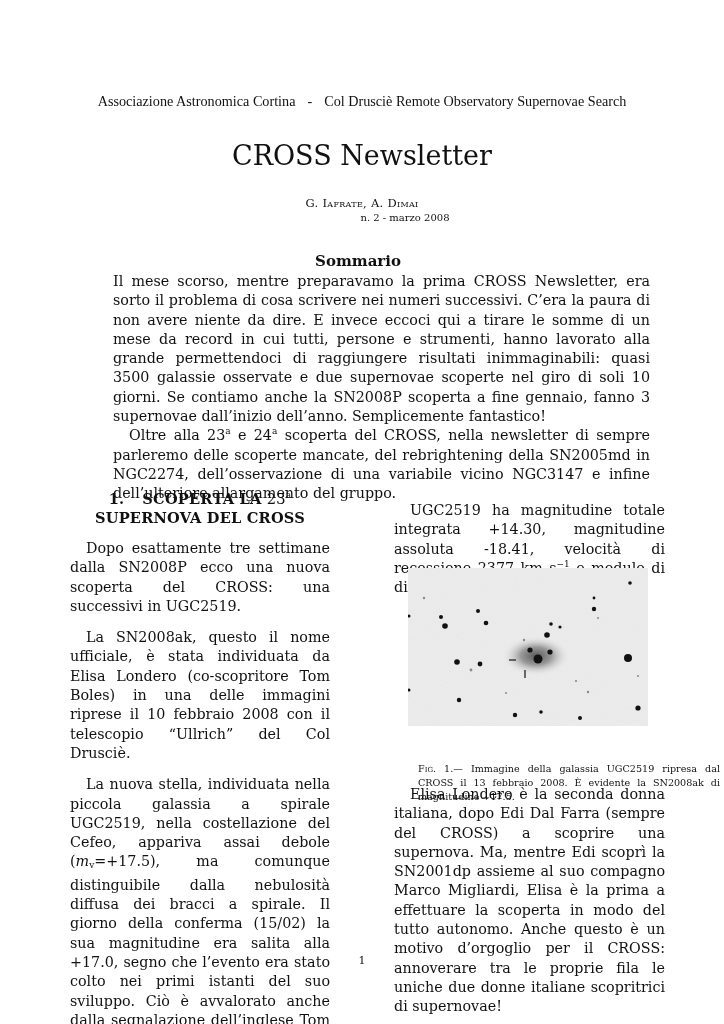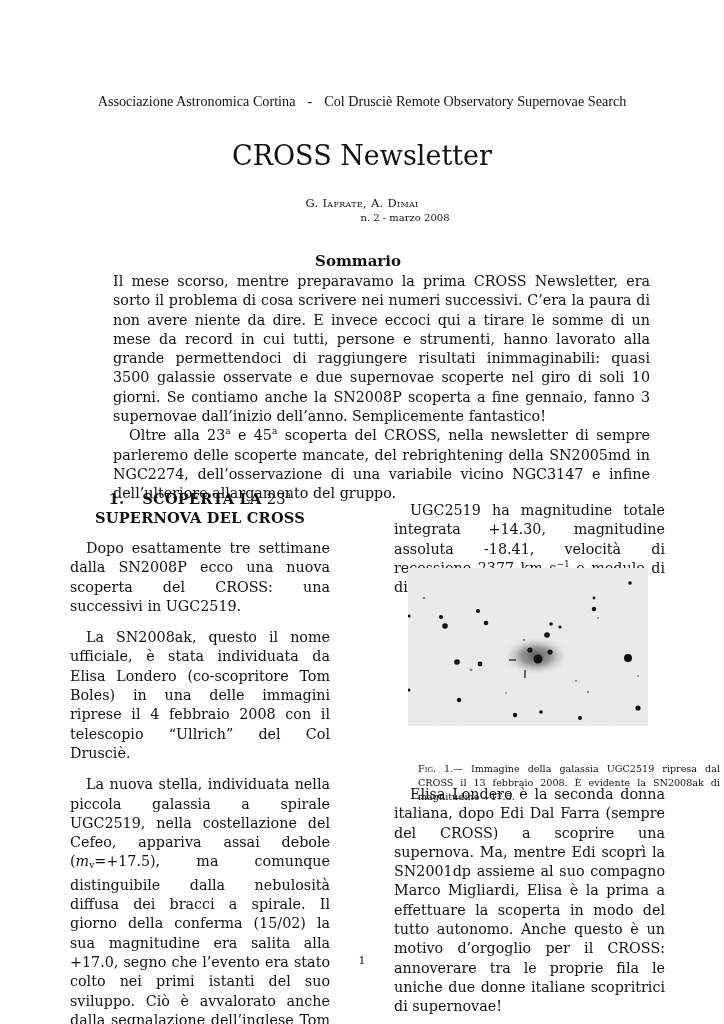--- a/index.html
+++ b/index.html
@@ -47,29 +47,29 @@
   <span>Associazione Astronomica Cortina</span><span class="sep">-</span><span>Col Drusciè Remote Observatory Supernovae Search</span>
 </div>
 
 <div id="title">CROSS Newsletter</div>
 <div id="authors">G. Iafrate, A. Dimai</div>
 <div id="issue">n. 2 - marzo 2008</div>
 
 <div id="abstract-heading">Sommario</div>
 <div id="abstract">
   <p>Il mese scorso, mentre preparavamo la prima CROSS Newsletter, era sorto il problema di cosa scrivere nei numeri successivi. C’era la paura di non avere niente da dire. E invece eccoci qui a tirare le somme di un mese da record in cui tutti, persone e strumenti, hanno lavorato alla grande permettendoci di raggiungere risultati inimmaginabili: quasi 3500 galassie osservate e due supernovae scoperte nel giro di soli 10 giorni. Se contiamo anche la SN2008P scoperta a fine gennaio, fanno 3 supernovae dall’inizio dell’anno. Semplicemente fantastico!</p>
-  <p><span>Oltre alla 23</span><sup>a</sup><span> e 45</span><sup>a</sup><span> scoperta del CROSS, nella newsletter di sempre parleremo delle scoperte mancate, del rebrightening della SN2005md in NGC2274, dell’osservazione di una variabile vicino NGC3147 e infine dell’ulteriore allargamento del gruppo.</span></p>
+  <p><span>Oltre alla 23</span><sup>a</sup><span> e 24</span><sup>a</sup><span> scoperta del CROSS, nella newsletter di sempre parleremo delle scoperte mancate, del rebrightening della SN2005md in NGC2274, dell’osservazione di una variabile vicino NGC3147 e infine dell’ulteriore allargamento del gruppo.</span></p>
 </div>
 
 <div id="col-left">
   <div class="sec-head">
     <span class="num">1.</span><span>SCOPERTA LA </span><span style="font-weight:normal">23</span><sup style="font-weight:normal">a</sup><span> SUPERNOVA DEL CROSS</span>
   </div>
   <p class="indent">Dopo esattamente tre settimane dalla SN2008P ecco una nuova scoperta del CROSS: una successivi in UGC2519.</p>
-  <p class="indent">La SN2008ak, questo il nome ufficiale, è stata individuata da Elisa Londero (co-scopritore Tom Boles) in una delle immagini riprese il 4 febbraio 2008 con il telescopio “Ullrich” del Col Drusciè.</p>
+  <p class="indent">La SN2008ak, questo il nome ufficiale, è stata individuata da Elisa Londero (co-scopritore Tom Boles) in una delle immagini riprese il 10 febbraio 2008 con il telescopio “Ullrich” del Col Drusciè.</p>
   <p class="indent"><span>La nuova stella, individuata nella piccola galassia a spirale UGC2519, nella costellazione del Cefeo, appariva assai debole (</span><i>m</i><span class="mv-sub">v</span><span>=+17.5), ma comunque distinguibile dalla nebulosità diffusa dei bracci a spirale. Il giorno della conferma (15/02) la sua magnitudine era salita alla +17.0, segno che l’evento era stato colto nei primi istanti del suo sviluppo. Ciò è avvalorato anche dalla segnalazione dell’inglese Tom Boles, che il giorno 12 febbraio l’aveva valutata di magnitudine +18.5.</span></p>
   <p class="indent">Lo spettro ottenuto dal Plaskett Telescope (1.82m) del National Research Council of Canada, ha classificato la SN2008ak tra le supernovae di tipo II, ripresa nel momento di massimo.</p>
 </div>
 
 <div id="col-right">
   <p class="indent"><span>UGC2519 ha magnitudine totale integrata +14.30, magnitudine assoluta -18.41, velocità di recessione 2377 km s</span><sup>−1</sup><span> e modulo di distanza 32.71.</span></p>
 </div>
 
 <div id="figure">
   <svg width="240" height="158" viewBox="0 0 240 158">

